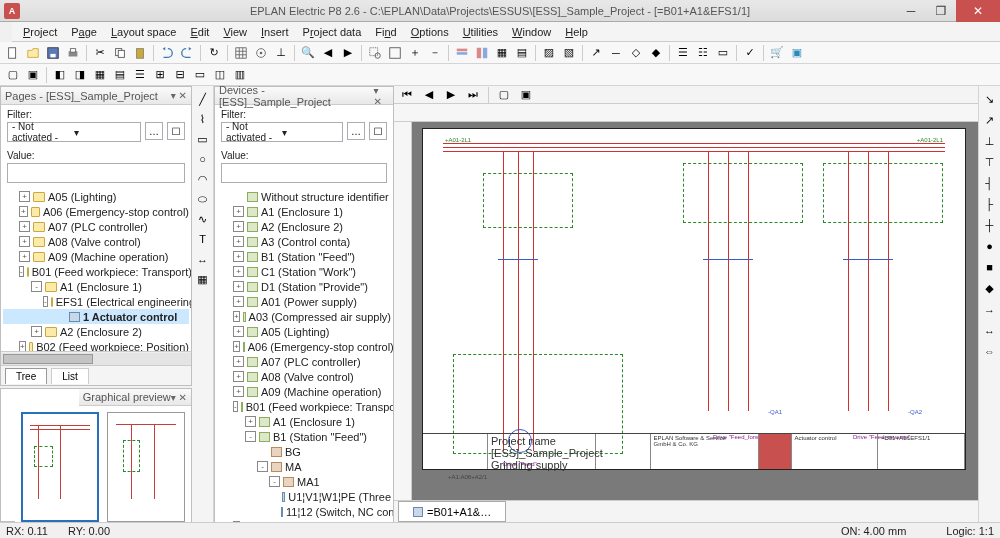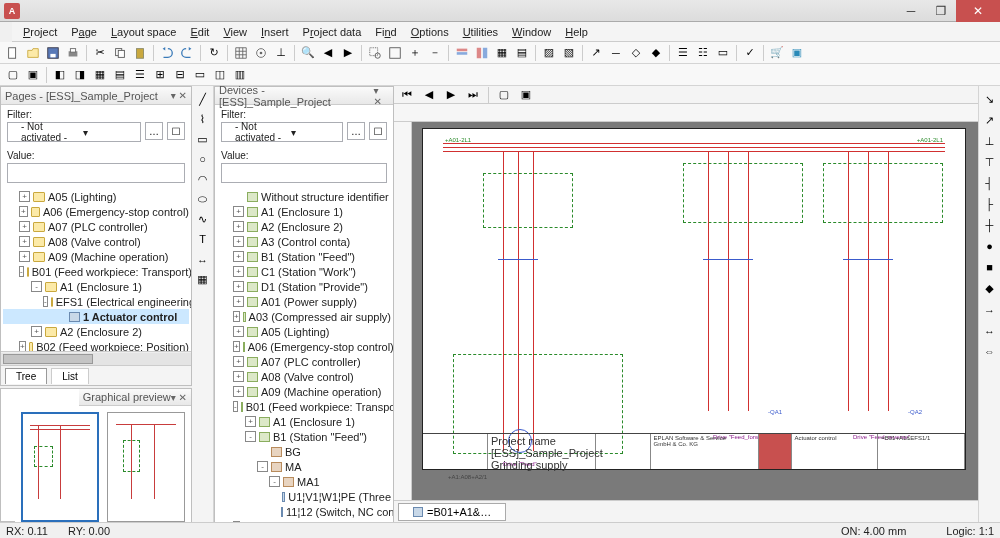--- a/index.html
+++ b/index.html
@@ -19,21 +19,21 @@
 .sep { width:1px; height:16px; background:#ccc; margin:0 2px; }
 .main { display:flex; height:calc(100% - 22px - 20px - 22px - 22px - 16px); }
 .vtoolbar { width:22px; background:#f4f4f4; border-right:1px solid #d4d4d4; display:flex; flex-direction:column; padding-top:4px; gap:2px; align-items:center; }
 .vbtn { width:18px; height:18px; display:flex; align-items:center; justify-content:center; }
 .panel { background:#fff; border:1px solid #bfbfbf; display:flex; flex-direction:column; }
 .panel-title { height:18px; background:linear-gradient(#fafafa,#e8e8e8); border-bottom:1px solid #ccc; padding:2px 4px; font-size:10px; color:#555; display:flex; align-items:center; justify-content:space-between; }
 .panel-title .x { font-size:10px; color:#666; }
 .filter-row { padding:4px 6px; }
 .filter-row label { display:block; font-size:10px; color:#222; margin-bottom:2px; }
 .dropdown { display:flex; align-items:center; height:20px; border:1px solid #abadb3; background:#fff; padding:0 4px; }
-.dropdown span { flex:1; font-size:10px; color:#222;margin-left:9px; }
+.dropdown span { flex:1; font-size:10px; color:#222; }
 .dd-arrow { font-size:8px; color:#555; }
 .dd-btn { width:18px; height:18px; border:1px solid #abadb3; margin-left:2px; display:flex; align-items:center; justify-content:center; font-size:10px; }
 .value-input { width:100%; height:20px; border:1px solid #abadb3; background:#fff; padding:0 4px; font-size:10px; }
 .tree { flex:1; overflow:auto; padding:2px; background:#fff; }
 .tree-item { display:flex; align-items:center; height:15px; font-size:10px; color:#222; white-space:nowrap; }
 .tree-item.selected { background:#cce8ff; }
 .tree-item .exp { width:11px; height:11px; border:1px solid #888; display:flex; align-items:center; justify-content:center; font-size:8px; line-height:1; margin-right:3px; background:#fff; color:#555; }
 .tree-item .ico { width:14px; height:12px; margin-right:3px; display:flex; align-items:center; justify-content:center; }
 .tree-item .ico.folder { background:#fceaa8; border:1px solid #c9a83e; border-radius:1px; width:12px; height:10px; }
 .tree-item .ico.box { background:#dce8c8; border:1px solid #8aad5e; width:11px; height:10px; }
@@ -57,34 +57,35 @@
 .ruler-h { height:18px; background:#f6f6f6; border-bottom:1px solid #ccc; }
 .canvas-wrap { flex:1; display:flex; background:#7a7a7a; }
 .canvas-inner { flex:1; position:relative; overflow:hidden; }
 .drawing { position:absolute; left:10px; top:6px; right:12px; bottom:30px; background:#fff; border:1px solid #222; }
 .title-block { position:absolute; bottom:0; left:0; right:0; height:36px; border-top:1px solid #444; display:flex; }
 .tb-cell { border-right:1px solid #888; padding:1px 3px; font-size:6px; color:#333; }
 .sch-box { position:absolute; border:1px dashed #2a8a2a; }
 .sch-line-r { position:absolute; background:#d13030; }
 .sch-line-b { position:absolute; background:#3a5acc; }
 .sch-text { position:absolute; font-size:6px; color:#8a1a8a; }
-.canvas-tabs { height:22px; background:#f4f4f4; border-top:1px solid #ccc; display:flex; align-items:center; padding:0 4px; }
+.canvas-tabs { height:22px; background:#f4f4f4; border-top:1px solid #ccc; display:flex; padding:0 4px; }
 .ctab { padding:2px 14px; border:1px solid #aaa; background:#fff; font-size:10px; display:flex; align-items:center; gap:4px; }
 .statusbar { position:absolute; bottom:0; left:0; right:0; height:16px; background:#f0f0f0; border-top:1px solid #ccc; display:flex; align-items:center; padding:0 6px; font-size:10px; color:#222; justify-content:space-between; }
 .status-right { display:flex; gap:40px; }
 .right-vtoolbar { width:22px; background:#f4f4f4; border-left:1px solid #d4d4d4; display:flex; flex-direction:column; padding-top:4px; gap:3px; align-items:center; }
 .scrollbar-h { height:14px; background:#eee; border-top:1px solid #ccc; display:flex; align-items:center; }
 .sb-track { flex:1; background:#e4e4e4; height:12px; position:relative; }
 .sb-thumb { position:absolute; height:10px; top:1px; background:#c4c4c4; border:1px solid #999; }
 </style>
 </head>
 <body>
 
 <div class="titlebar">
   <div class="app-icon">A</div>
+  <span class="titlebar-text">EPLAN Electric P8 2.6 - C:\EPLAN\Data\Projects\ESSUS\[ESS]_Sample_Project - [=B01+A1&amp;EFS1/1]</span>
   <div class="win-btns">
     <div class="win-btn">─</div>
     <div class="win-btn">❐</div>
     <div class="win-btn close">✕</div>
   </div>
 </div>
 
 <div class="menubar">
   <span class="menu-item"><u>P</u>roject</span>
   <span class="menu-item">P<u>a</u>ge</span>

